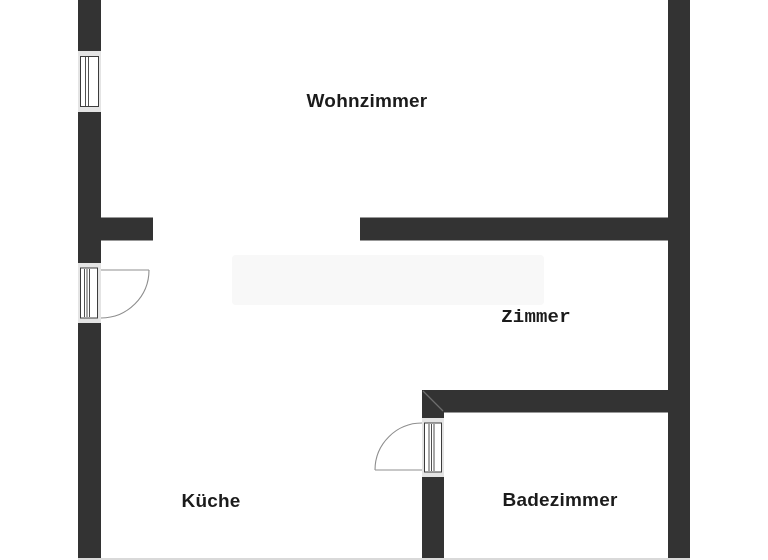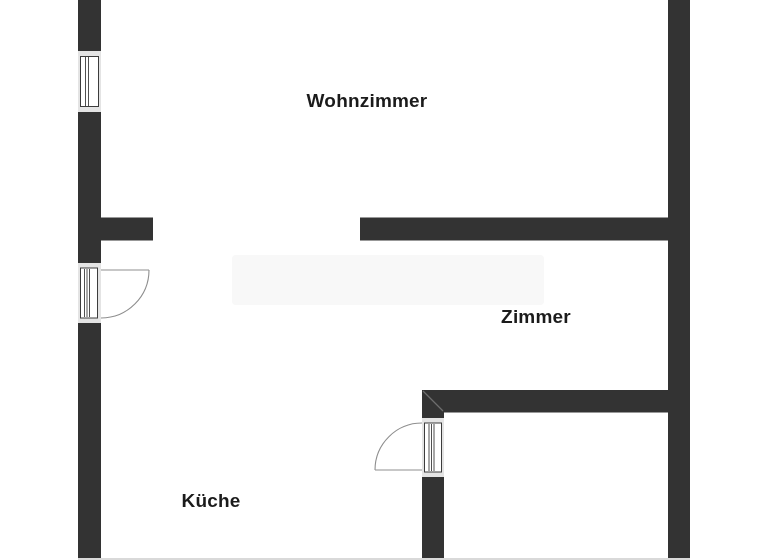--- a/index.html
+++ b/index.html
@@ -90,15 +90,16 @@
       <line class="pane" x1="431.5" y1="424" x2="431.5" y2="471"></line>
       <line class="pane" x1="434" y1="424" x2="434" y2="471"></line>
       <line class="swing" x1="375" y1="470" x2="422" y2="470"></line>
       <path class="swing" d="M 375,470 A 47 47 0 0 1 422,423"></path>
     </g>
 
     <rect class="edge" x="78" y="558" width="612" height="2"></rect>
   </svg>
 
   <div class="room-label" style="left:367px;top:101px;">Wohnzimmer</div>
-  <div class="room-label" style="left:536px;top:317px;">Zimmer</div>
+  <div class="room-label" style="left:536px;top:317px;font-family:Liberation Mono, monospace;">Zimmer</div>
   <div class="room-label" style="left:211px;top:501px;">Küche</div>
+  <div class="room-label" style="left:560px;top:500px;">Badezimmer</div>
 </div>
 
 </body></html>

